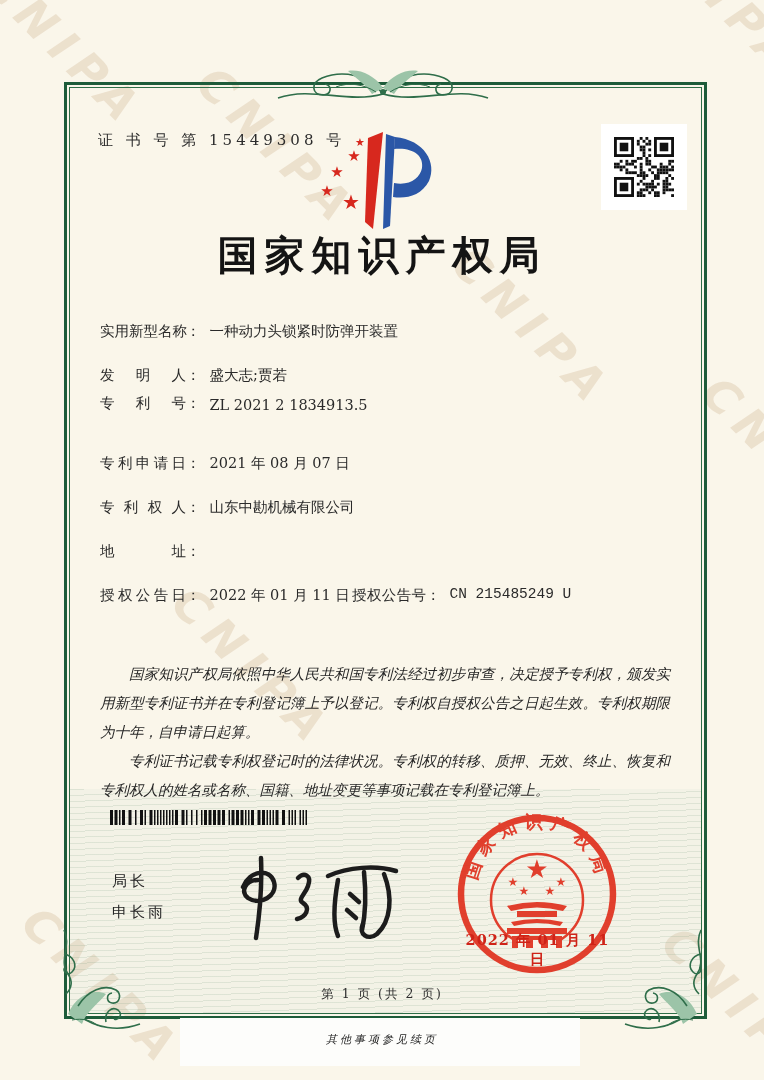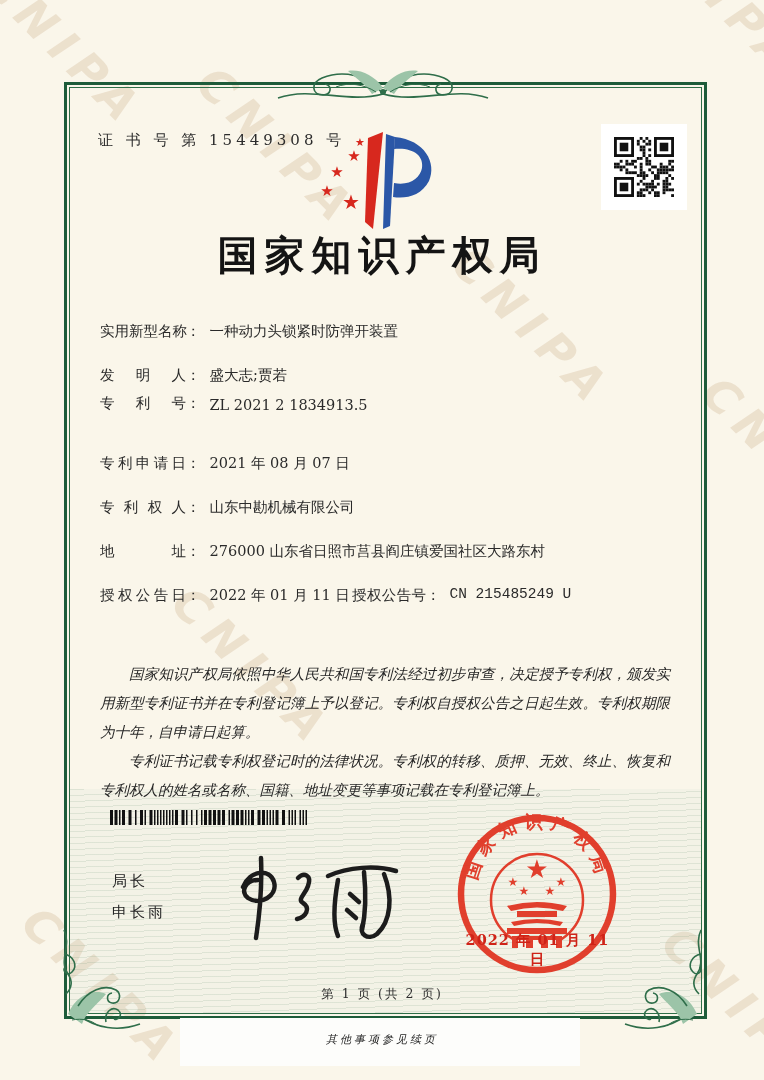--- a/index.html
+++ b/index.html
@@ -239,21 +239,20 @@
     <span class="fvalue">2021 年 08 月 07 日</span>
 </div>
 <div class="frow" style="top:498px">
   <span class="flabel">专利权人</span>
     <span class="fcolon">：</span>
     <span class="fvalue">山东中勘机械有限公司</span>
 </div>
 <div class="frow" style="top:542px">
   <span class="flabel">地址</span>
     <span class="fcolon">：</span>
-    <span class="fvalue">276000 山东省日照市莒县阎庄镇爱国社区大路东村</span>
 </div>
 <div class="frow" style="top:586px;width:570px">
   <span class="flabel">授权公告日</span>
     <span class="fcolon">：</span>
     <span class="fvalue">2022 年 01 月 11 日</span>
   <span class="fcell2">
     <span class="flabel">授权公告号</span>
       <span class="fcolon">：</span>
       <span class="fvalue">CN 215485249 U</span>
   </span>

